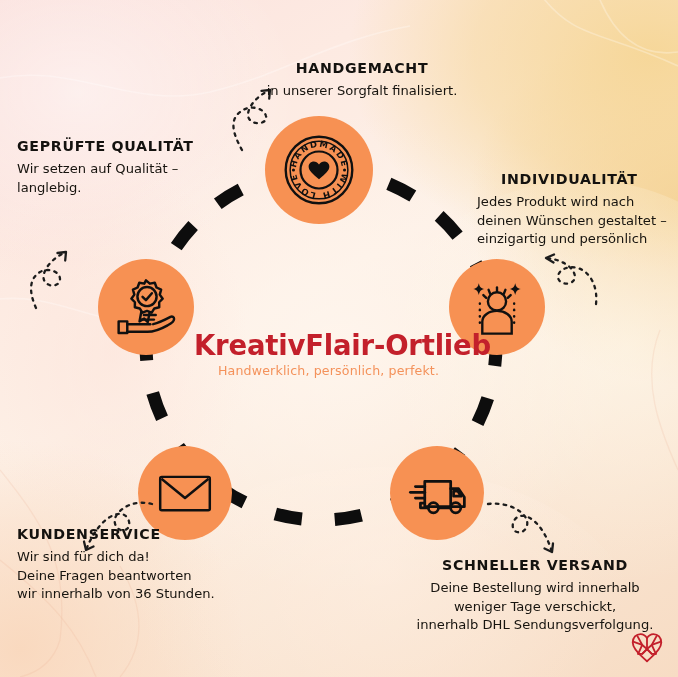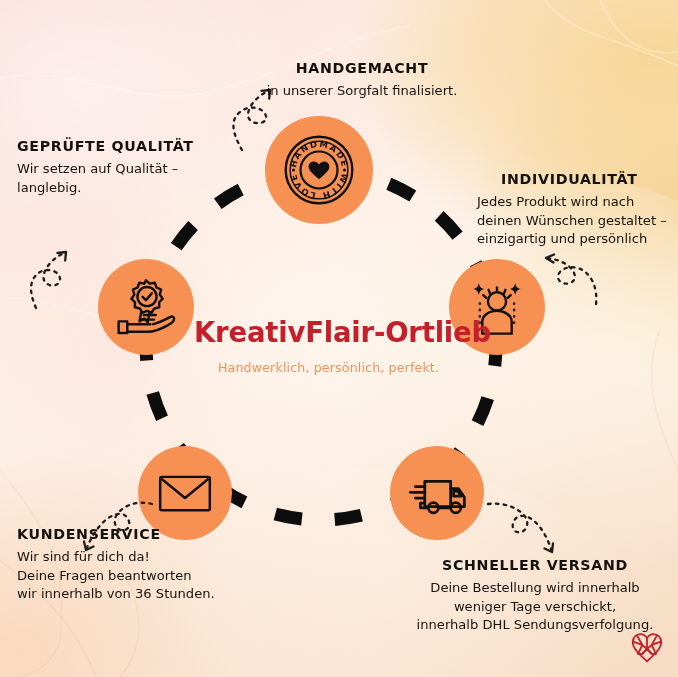--- a/index.html
+++ b/index.html
@@ -49,31 +49,31 @@
   }
   .b-body{
     font-family:"DejaVu Sans",sans-serif;
     font-size:13.1px;line-height:1.42;color:#17140f;margin:0;
   }
   .b-body span{display:block;white-space:nowrap;}
   .ctr{text-align:center;}
 
   
   #logo{position:absolute;left:186px;top:316px;width:268px;height:62px;
-        display:flex;align-items:center;}
+        display:flex;align-items:flex-end;}
   #logo-text{margin-left:8px;}
   .logo-name{
     font-family:"DejaVu Sans",sans-serif;
     font-size:27.5px;font-weight:bold;color:#c3202b;
     letter-spacing:-0.2px;line-height:1;white-space:nowrap;
   }
   .logo-tag{
     font-family:"DejaVu Sans",sans-serif;
     font-size:12.6px;color:#f4925b;letter-spacing:.15px;
-    margin-top:13px;margin-left:24px;white-space:nowrap;
+    margin-top:4px;margin-left:24px;white-space:nowrap;
   }
   #corner-heart{position:absolute;right:14px;bottom:14px;}
   .arrow{position:absolute;pointer-events:none;}
 </style>
 </head>
 <body>
 
 <div id="poster">
 
   <div class="vein v1"></div>

